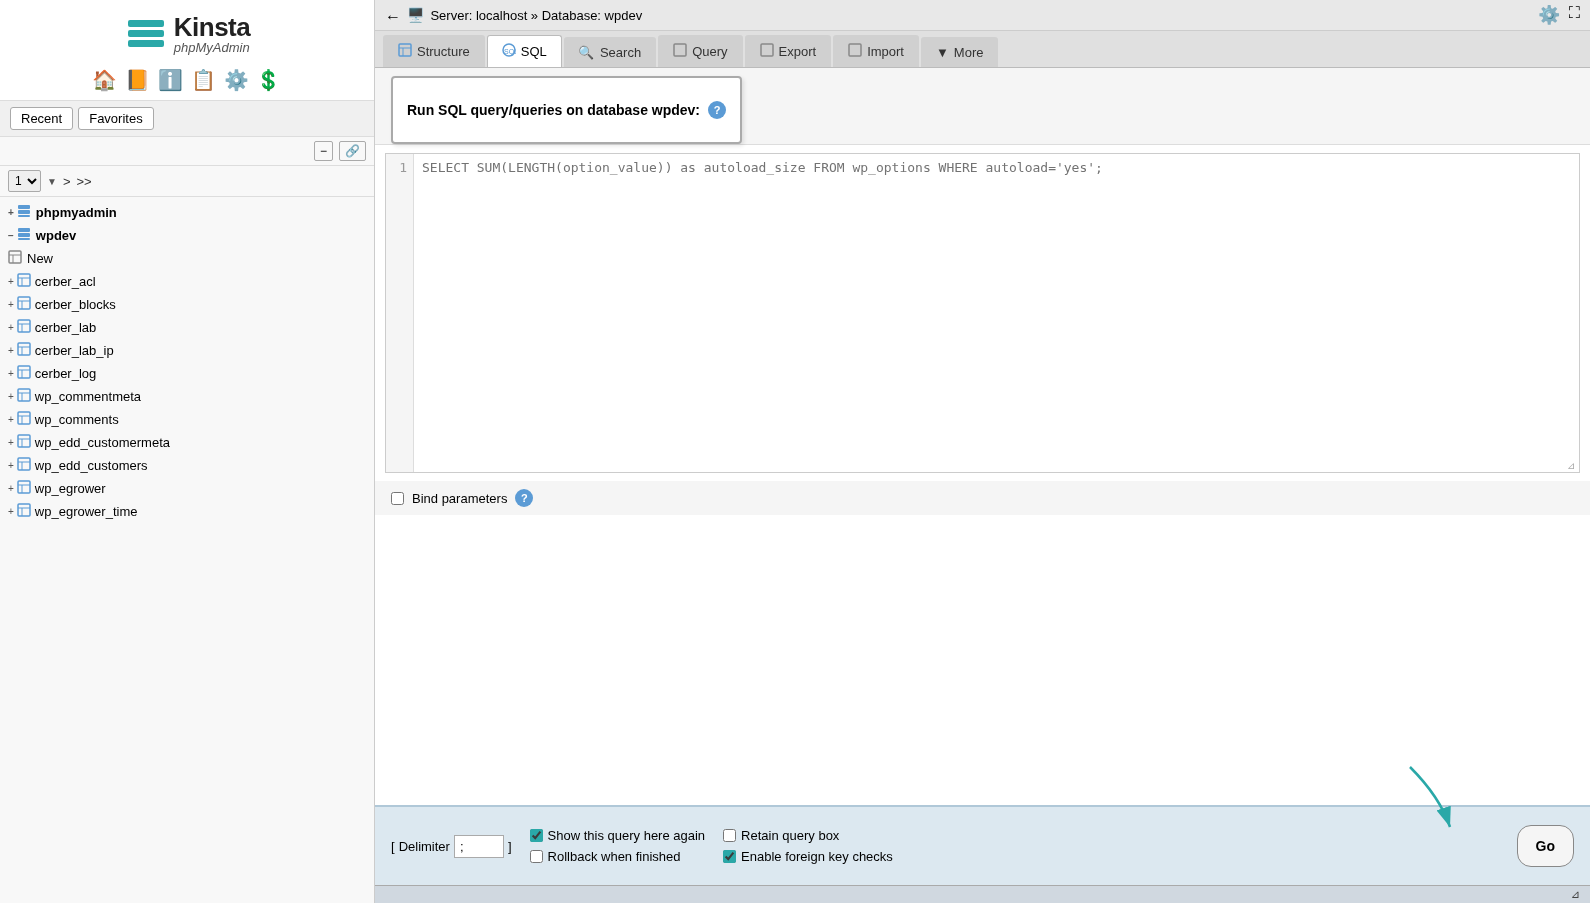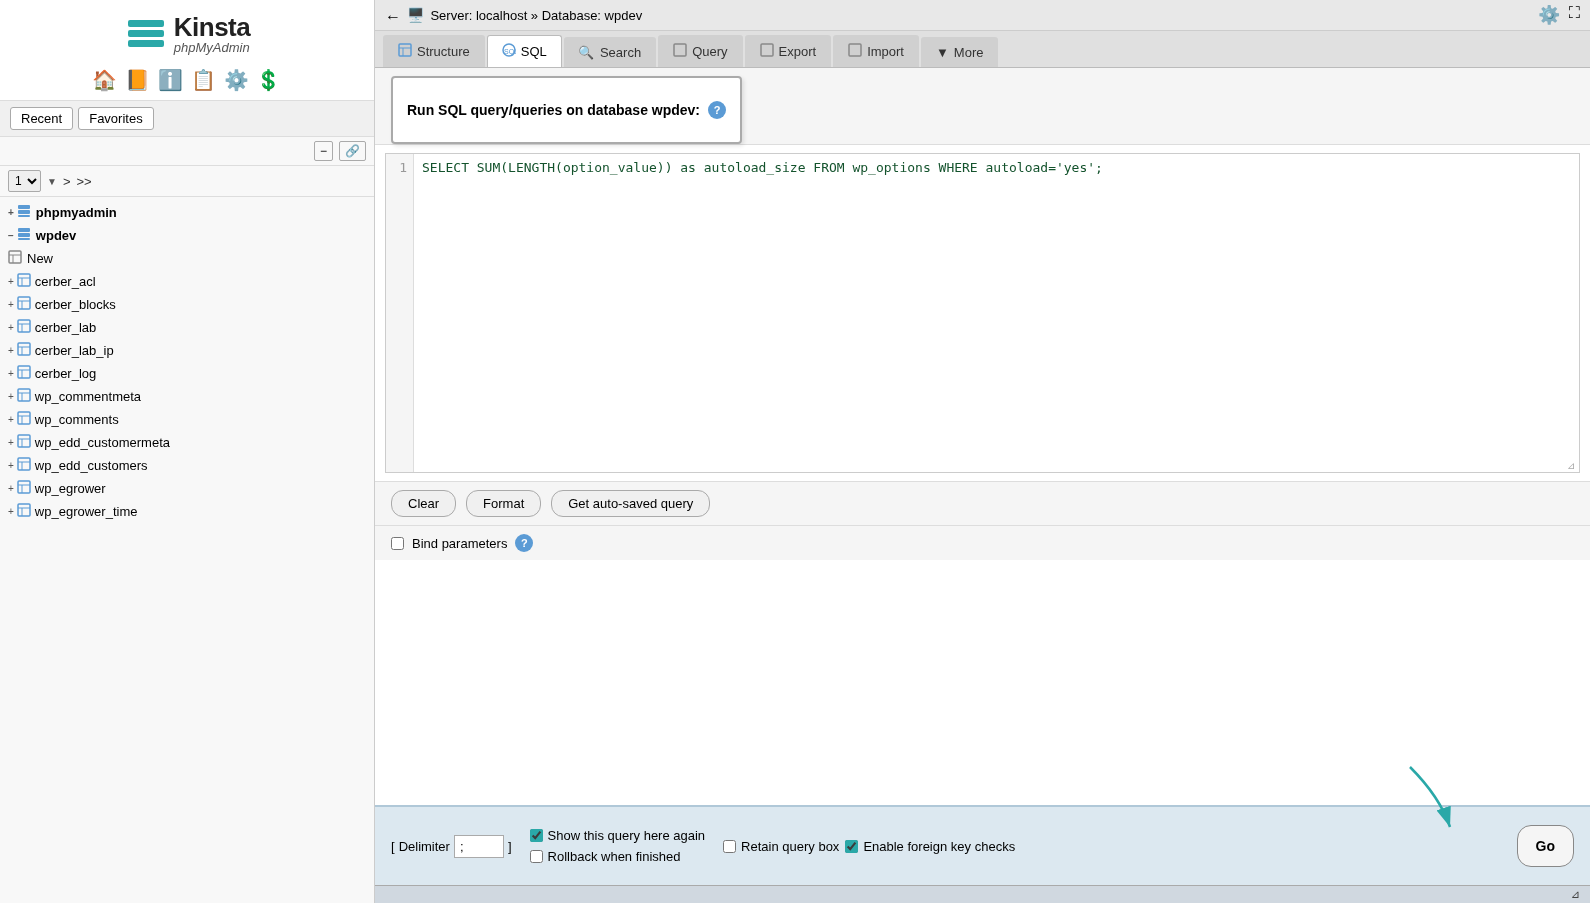--- a/index.html
+++ b/index.html
@@ -671,30 +671,25 @@
         <span style="font-size:14px;font-weight:bold;">Run SQL query/queries on database wpdev:</span>
         <span id="help-icon" style="display:inline-flex;align-items:center;justify-content:center;width:18px;height:18px;background:#5b9bd5;color:#fff;border-radius:50%;font-size:11px;font-weight:bold;cursor:pointer;">?</span>
       </div>
     </div>
 
     <div style="display:flex;flex:1;flex-direction:column;background:#fff;overflow:hidden;">
       <div id="sql-editor-container" style="display:flex;border:1px solid #ccc;margin:8px 10px;flex:1;background:#fff;min-height:280px;max-height:320px;position:relative;">
         <div id="line-numbers" style="background:#f5f5f5;border-right:1px solid #ddd;padding:6px 6px;color:#999;font-family:monospace;font-size:13px;min-width:28px;text-align:right;user-select:none;">
           <div>1</div>
         </div>
-        <textarea id="sql-editor" style="flex: 1 1 0%; padding: 6px 8px; font-family: monospace; font-size: 13px; border: none; outline: none; resize: none; color: #14532d; background: rgb(255, 255, 255); min-height: 280px;">SELECT SUM(LENGTH(option_value)) as autoload_size FROM wp_options WHERE autoload='yes';</textarea>
+        <textarea id="sql-editor" style="flex: 1 1 0%; padding: 6px 8px; font-family: monospace; font-size: 13px; border: none; outline: none; resize: none; color: #737373; background: rgb(255, 255, 255); min-height: 280px;">SELECT SUM(LENGTH(option_value)) as autoload_size FROM wp_options WHERE autoload='yes';</textarea>
 
         <div style="position:absolute;bottom:0;right:0;width:12px;height:12px;cursor:se-resize;color:#aaa;font-size:10px;">⊿</div>
       </div>
 
-      <div id="buttons-row" style="display:flex;align-items:center;gap:10px;padding:8px 16px;background:#f5f5f5;border-top:1px solid #ddd;border-bottom:1px solid #ddd;">
-        <button class="action-btn">Clear</button>
-        <button class="action-btn">Format</button>
-        <button class="action-btn">Get auto-saved query</button>
-      </div>
 
       <div id="bind-params-row" style="display:flex;align-items:center;gap:8px;padding:8px 16px;background:#f5f5f5;">
         <input type="checkbox" id="bind-params-cb" style="">
         <label for="bind-params-cb">Bind parameters</label>
         <span id="help-icon-2" style="display:inline-flex;align-items:center;justify-content:center;width:18px;height:18px;background:#5b9bd5;color:#fff;border-radius:50%;font-size:11px;font-weight:bold;cursor:pointer;">?</span>
       </div>
     </div>
 
     <div id="options-bar" style="background:#dce8f0;border-top:2px solid #b0c8d8;padding:14px 16px;display:flex;align-items:center;gap:18px;flex-wrap:wrap;position:relative;min-height:80px;">
 
@@ -720,21 +715,21 @@
         <label class="checkbox-label">
           <input type="checkbox" checked="" style="">
           <span>Show this query here again</span>
         </label>
         <label class="checkbox-label">
           <input type="checkbox" style="">
           <span>Rollback when finished</span>
         </label>
       </div>
 
-      <div style="display:flex;flex-direction:row;gap:6px;">
+      <div style="display:flex;flex-direction:column;gap:6px;">
         <label class="checkbox-label">
           <input type="checkbox" style="">
           <span>Retain query box</span>
         </label>
         <label class="checkbox-label">
           <input type="checkbox" checked="" style="">
           <span>Enable foreign key checks</span>
         </label>
       </div>
 

